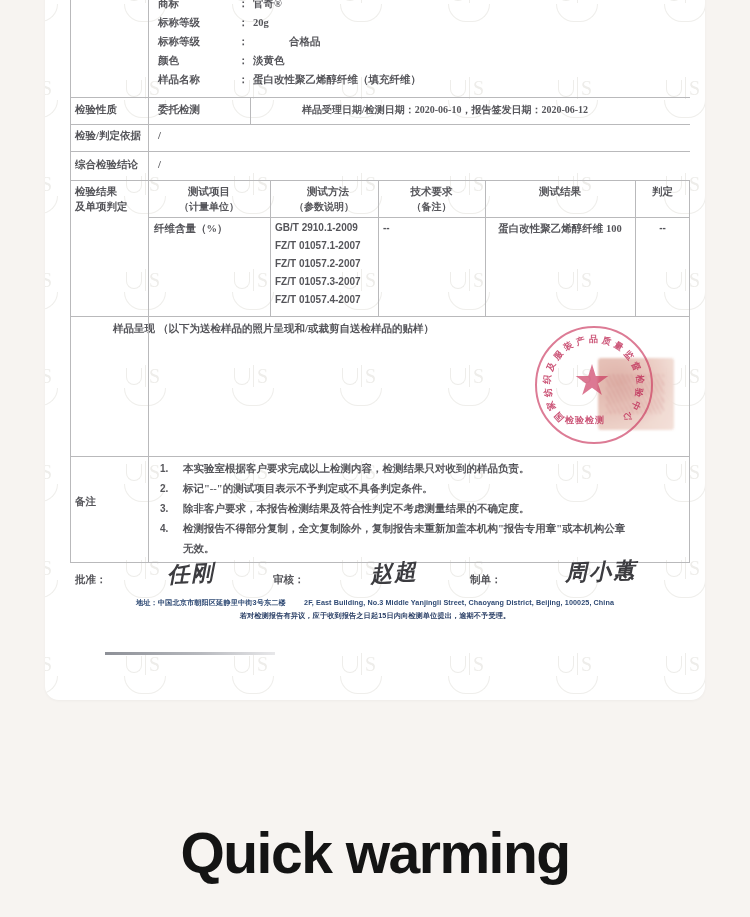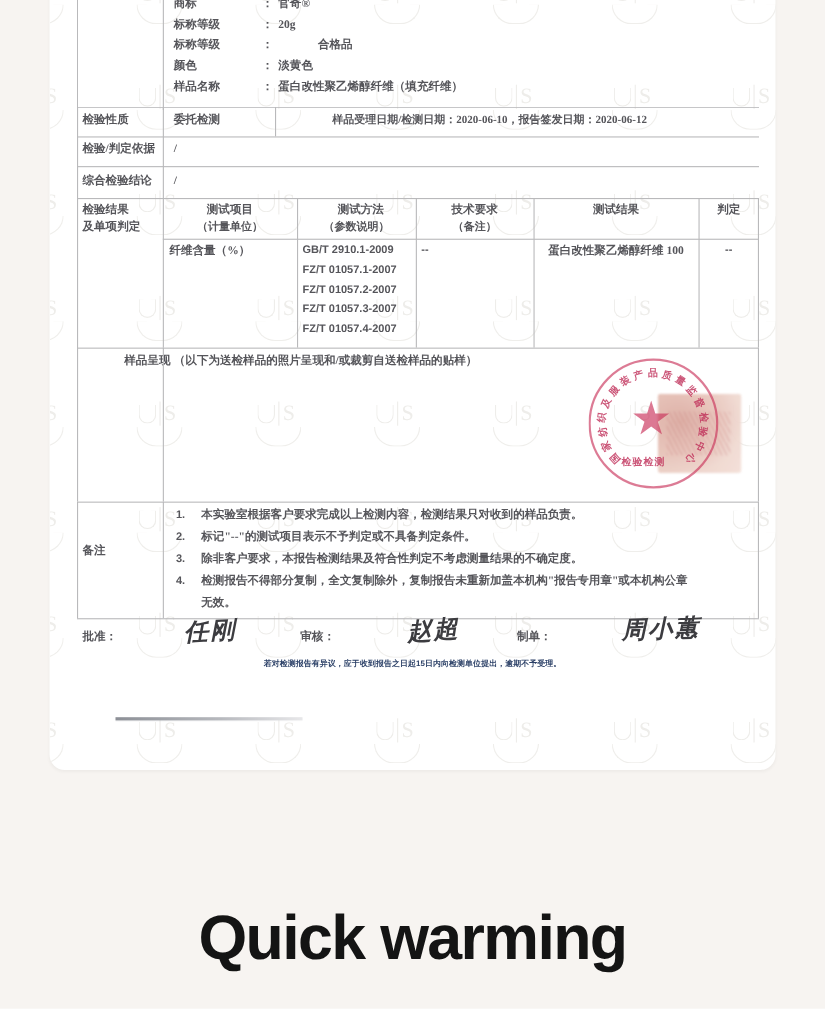--- a/index.html
+++ b/index.html
@@ -734,19 +734,24 @@
         <div class="stamp-char" style="left: 99.4337px; top: 60.196px; transform: rotate(99deg);">验</div>
         <div class="stamp-char" style="left: 95.5189px; top: 72.8035px; transform: rotate(115.5deg);">中</div>
         <div class="stamp-char" style="left: 88.1847px; top: 83.78px; transform: rotate(132deg);">心</div>
       </div>
 
     <div id="swatch">
       <div id="swatch-scribble"></div>
     </div>
 
     <div id="footer">
+      <div class="addr">
+        <span>地址：中国北京市朝阳区延静里中街3号东二楼</span>
+        <span style="display:inline-block;width:14px"></span>
+        <span>2F, East Building, No.3 Middle Yanjingli Street, Chaoyang District, Beijing, 100025, China</span>
+      </div>
       <div id="notice">若对检测报告有异议，应于收到报告之日起15日内向检测单位提出，逾期不予受理。</div>
     </div>
 
   </div>
 </div>
 
 <div id="headline">Quick warming</div>
 
 </body></html>

